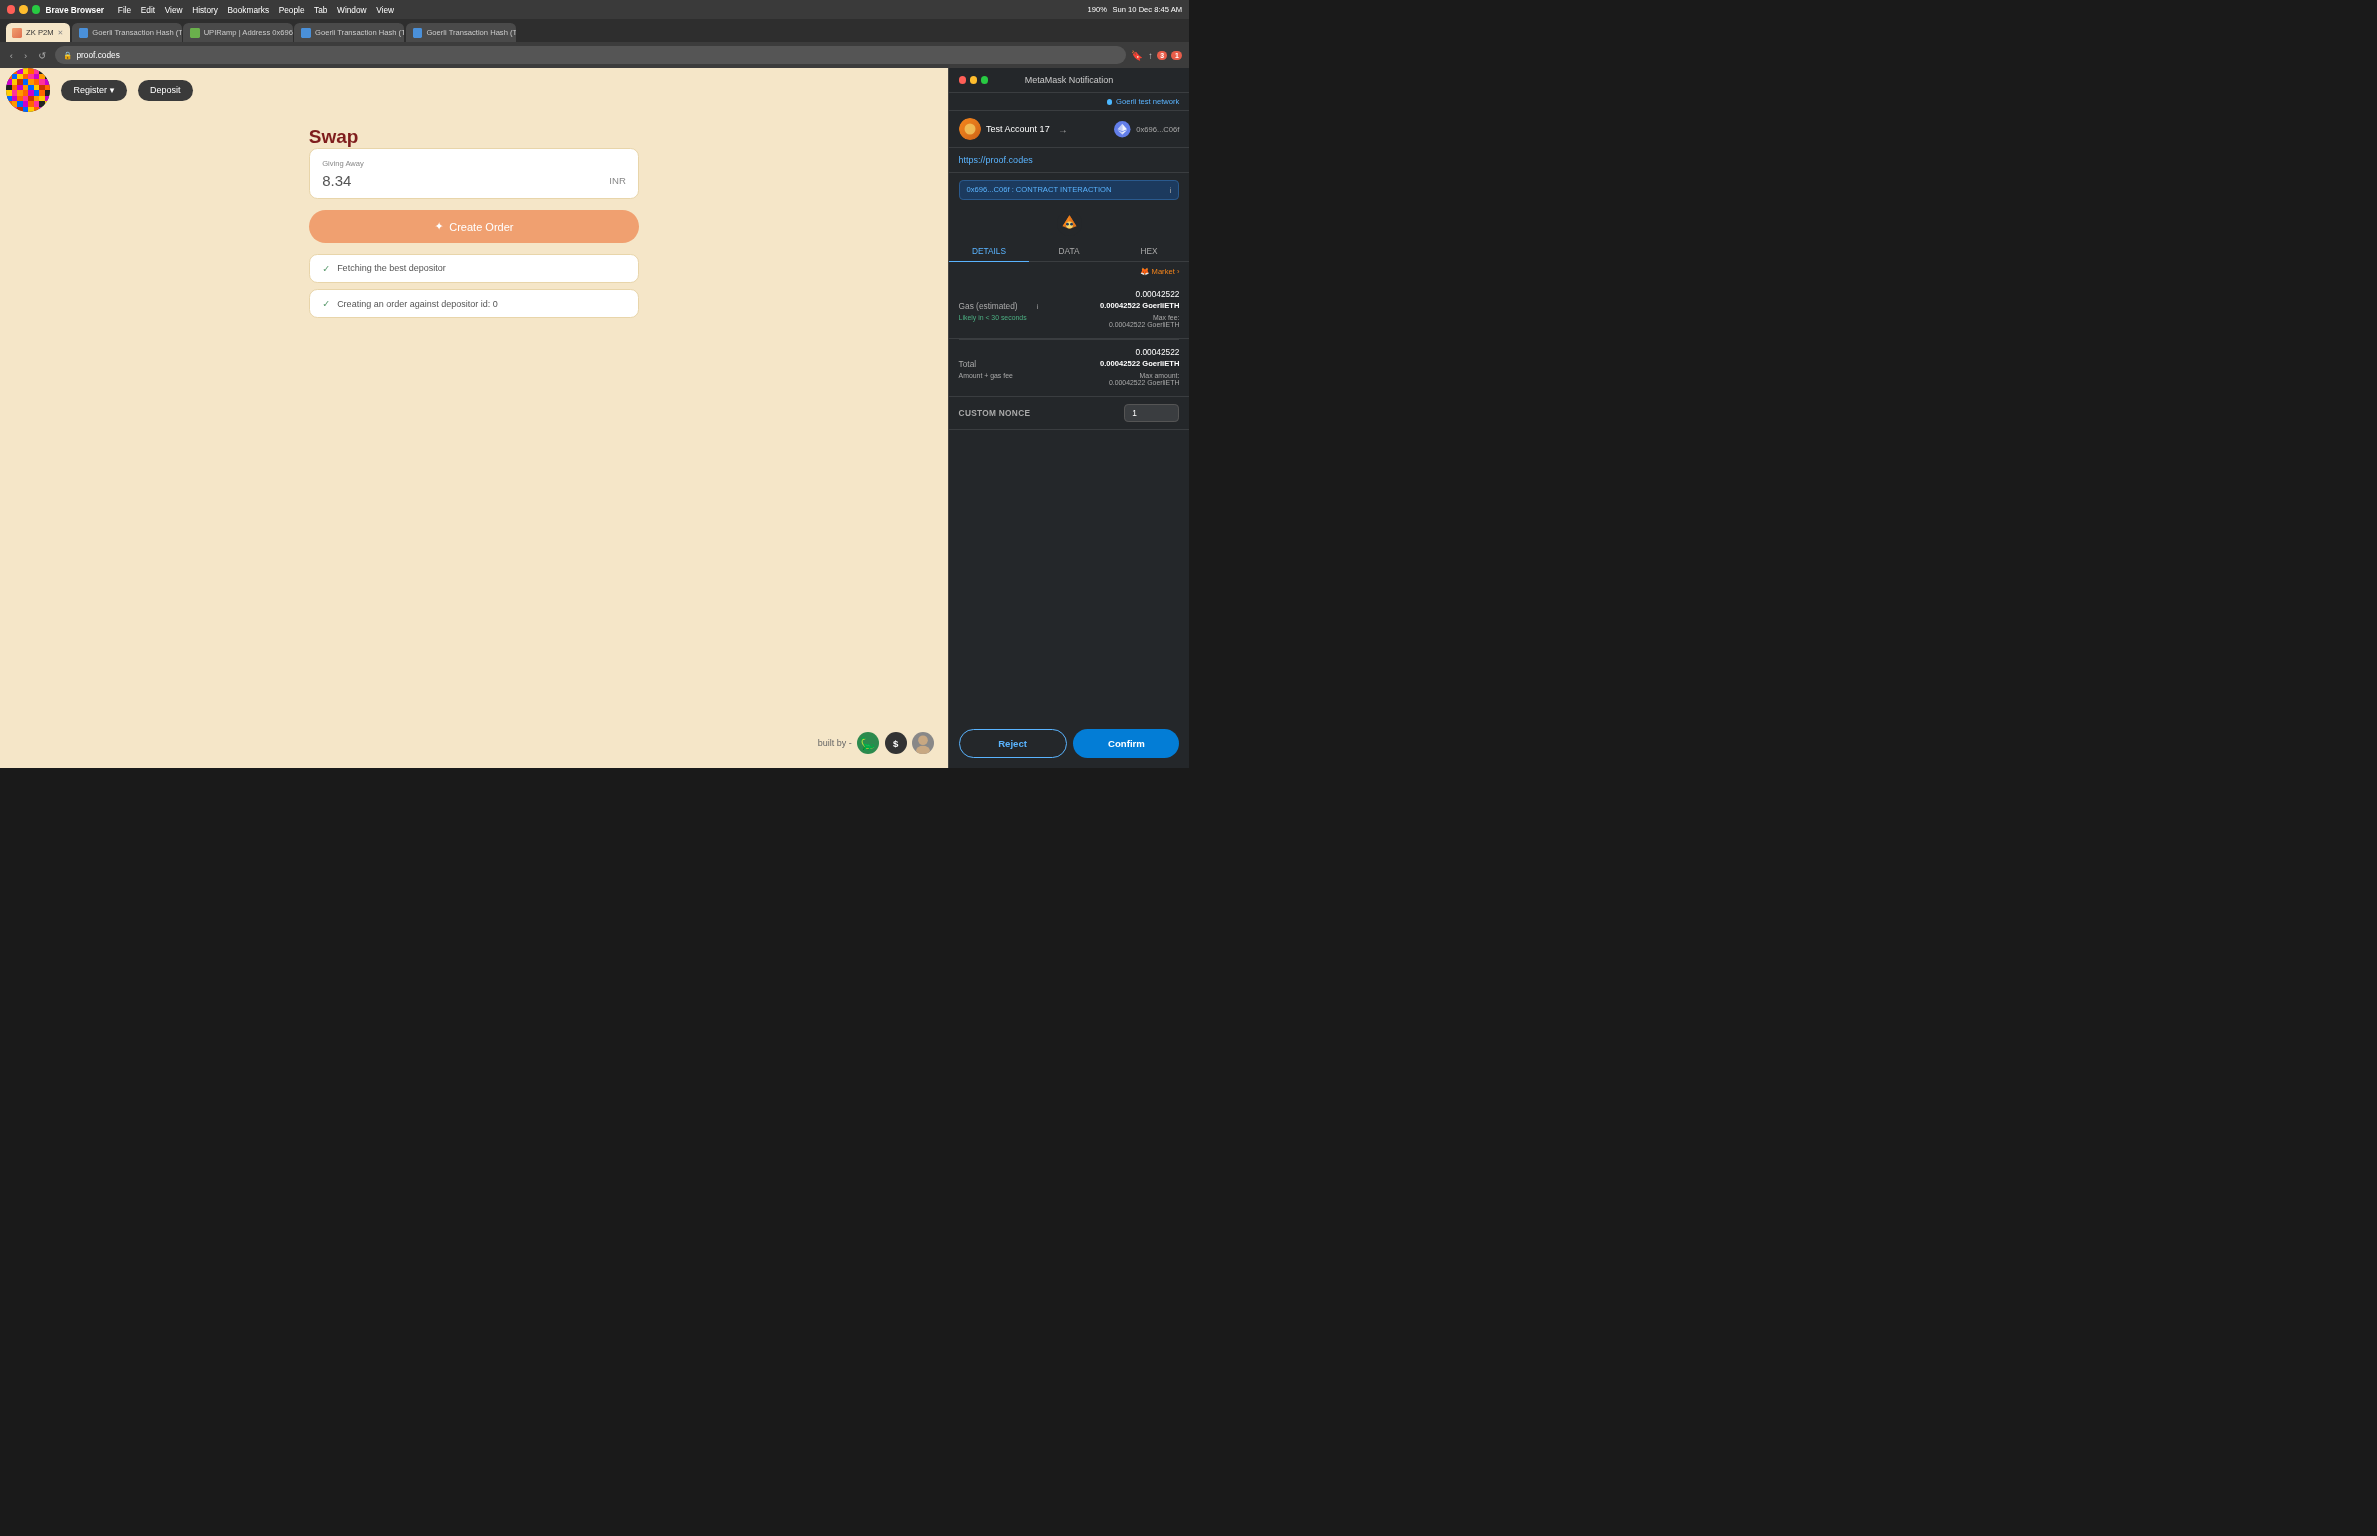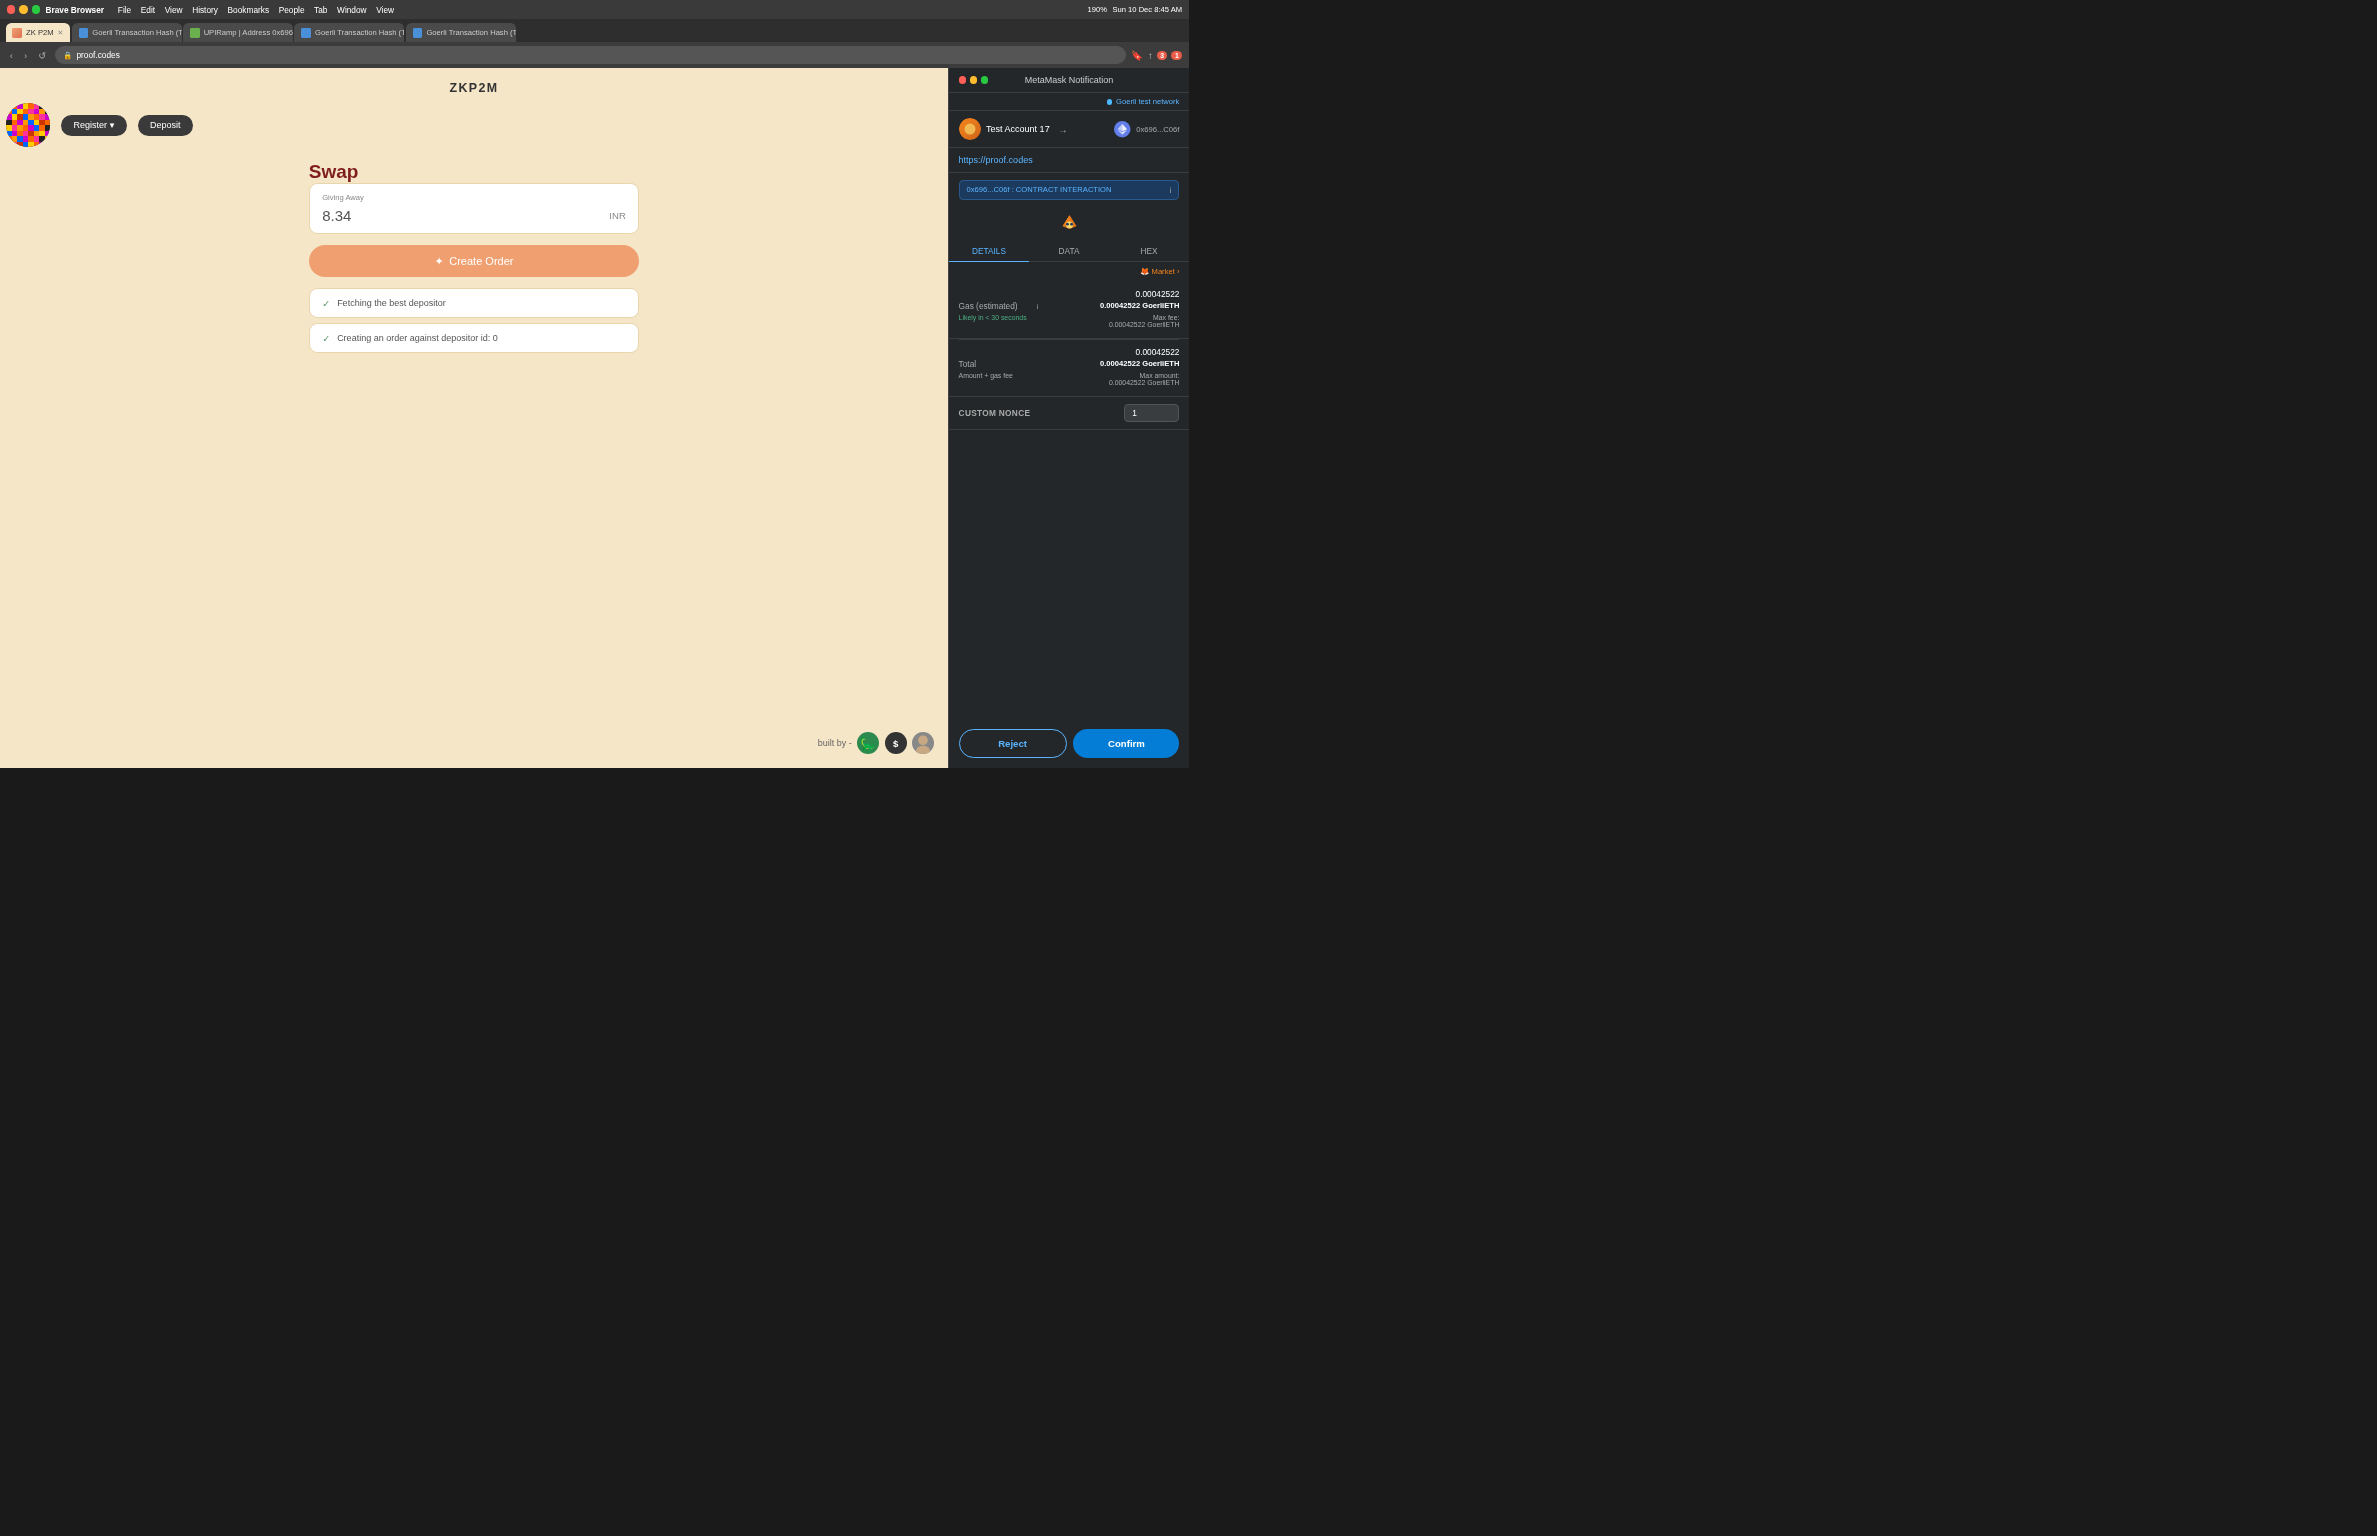--- a/index.html
+++ b/index.html
@@ -527,21 +527,20 @@
     <span class="browser-action-icon">🔖</span>
     <span class="browser-action-icon">↑</span>
     <span class="extension-badge">3</span>
     <span class="extension-badge">1</span>
   </div>
 </div>
 
 <div class="main-area">
 
   <div class="web-content">
-    <div class="web-header">ZKP2M</div>
 
     <div class="web-nav">
       <div class="avatar-circle">
         <div class="avatar-pixel">
 
           <div class="p5"></div>
             <div class="p0"></div>
             <div class="p1"></div>
             <div class="p2"></div>
             <div class="p0"></div>

